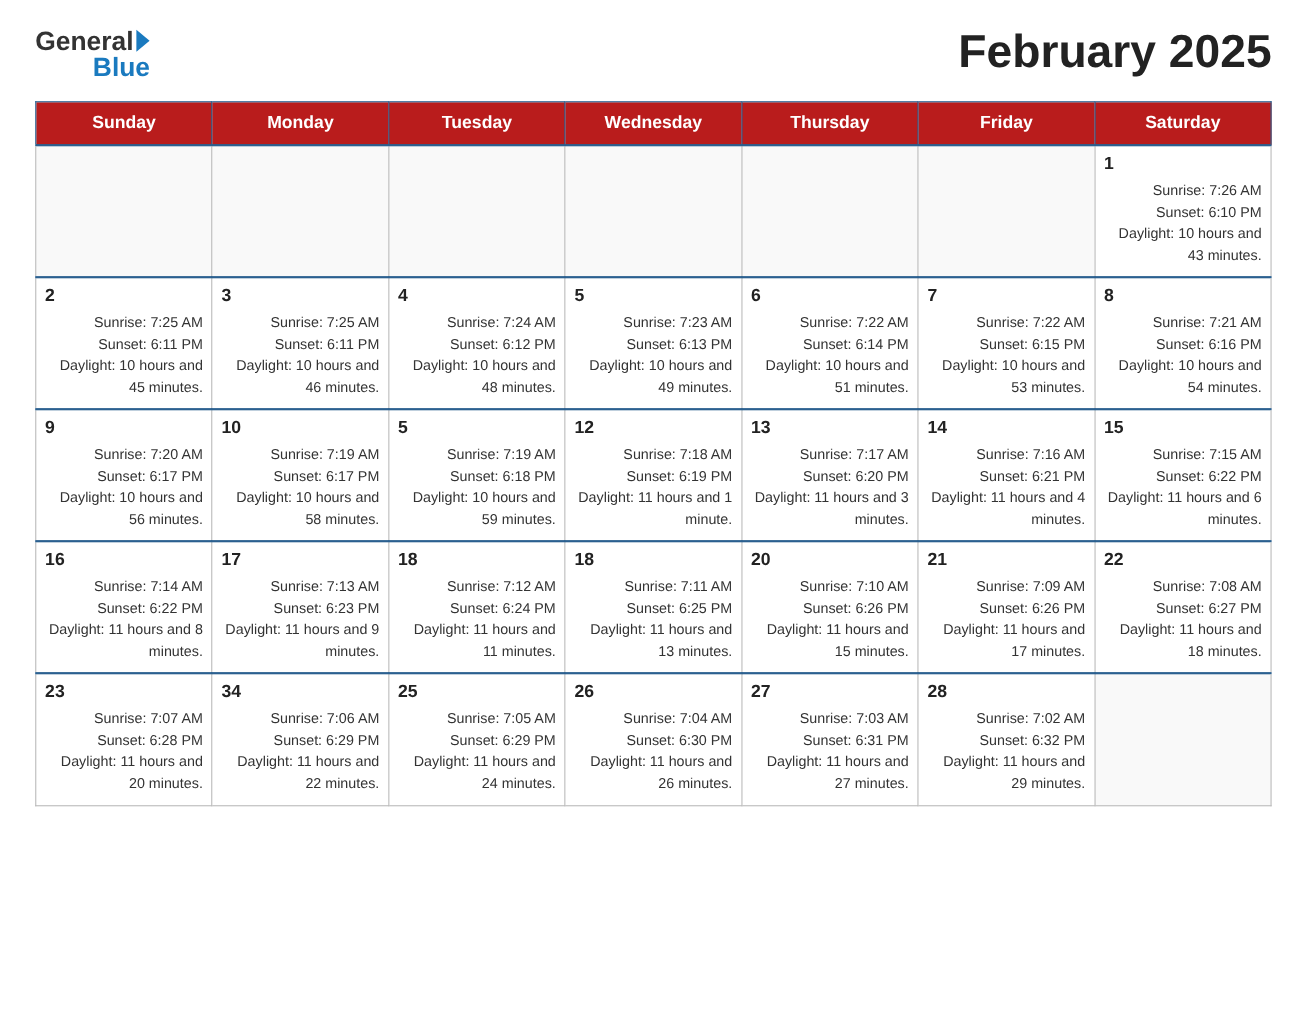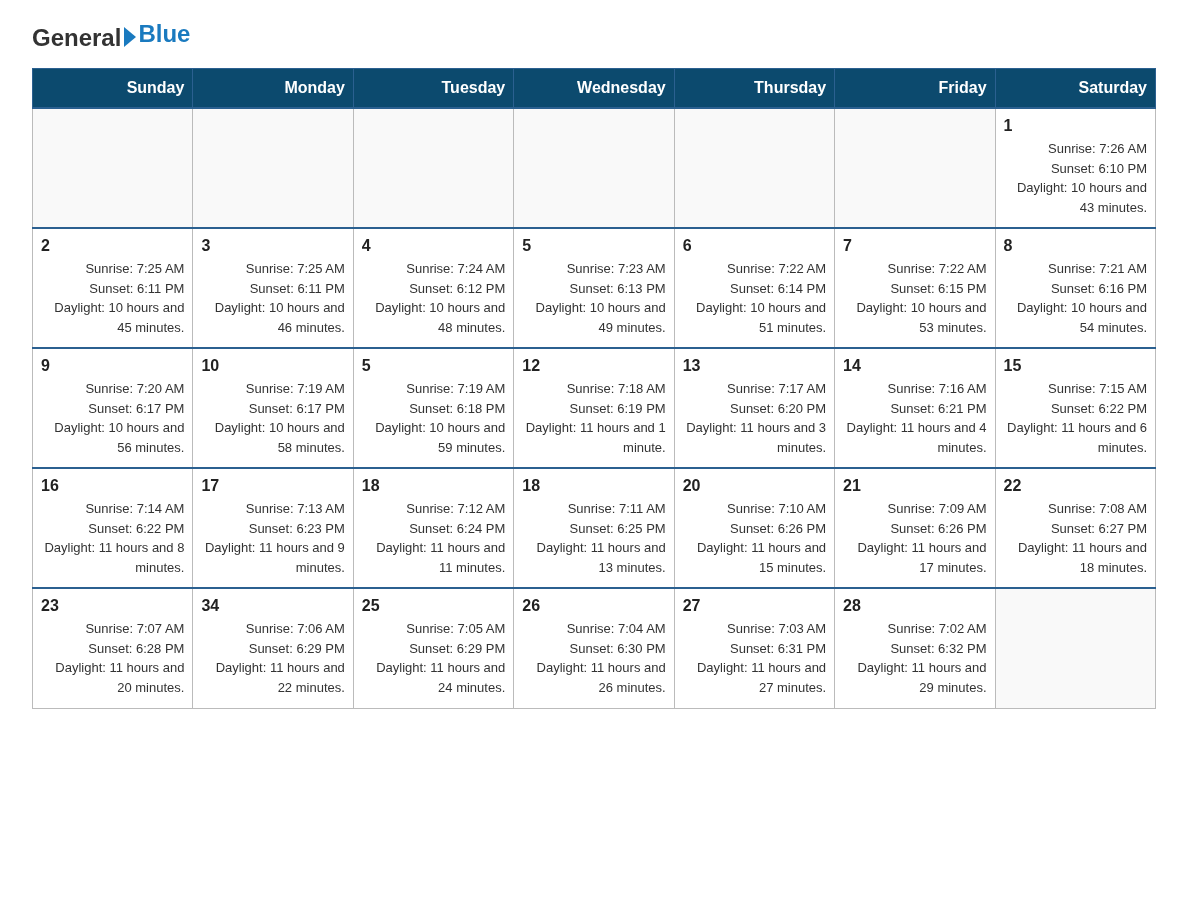--- a/index.html
+++ b/index.html
@@ -29,26 +29,26 @@
       font-size: 20px;
       color: #444;
       margin-top: 4px;
     }
     .calendar {
       width: 100%;
       border-collapse: collapse;
       border: 1px solid #aaa;
     }
     .calendar thead tr th {
-      background-color: #0c4a6e;
+      background-color: #b91c1c;
       color: #fff;
       font-size: 16px;
       font-weight: bold;
       padding: 10px 8px;
-      text-align: right;
+      text-align: center;
       border: 1px solid #2b6090;
     }
     .calendar tbody tr td {
       vertical-align: top;
       border: 1px solid #bbb;
       padding: 8px 8px 10px 8px;
       width: 14.28%;
       min-height: 110px;
     }
     .calendar tbody tr {
@@ -68,21 +68,22 @@
       text-align: right;
     }
     .empty-cell {
       background: #f9f9f9;
     }
     td {
       height: 120px;
     }
     .logo-wrapper {
       display: flex;
-      align-items: flex-start;
+      flex-direction: column;
+      align-items: flex-end;
     }
     .logo-line1 {
       display: flex;
       align-items: center;
     }
     .logo-triangle {
       display: inline-block;
       width: 0;
       height: 0;
       border-left: 12px solid #1a7abf;
@@ -97,20 +98,21 @@
 
 <div class="header">
   <div class="logo-wrapper">
     <div class="logo-line1">
       <span style="font-size:24px;font-weight:bold;color:#333;">General</span>
       <span class="logo-triangle"></span>
     </div>
     <span style="font-size:24px;font-weight:bold;color:#1a7abf;margin-top:-4px;margin-left:2px;">Blue</span>
   </div>
   <div class="title-block">
+    <div class="month-title">February 2025</div>
   </div>
 </div>
 
 <table class="calendar">
   <thead>
     <tr>
     <th>Sunday</th>
         <th>Monday</th>
         <th>Tuesday</th>
         <th>Wednesday</th>

